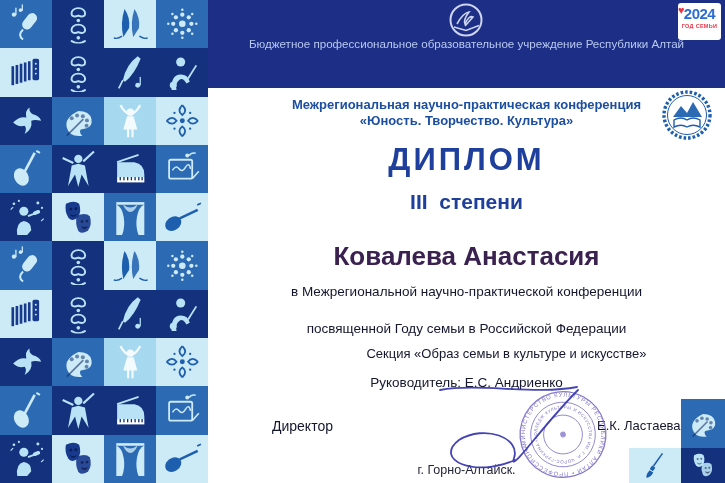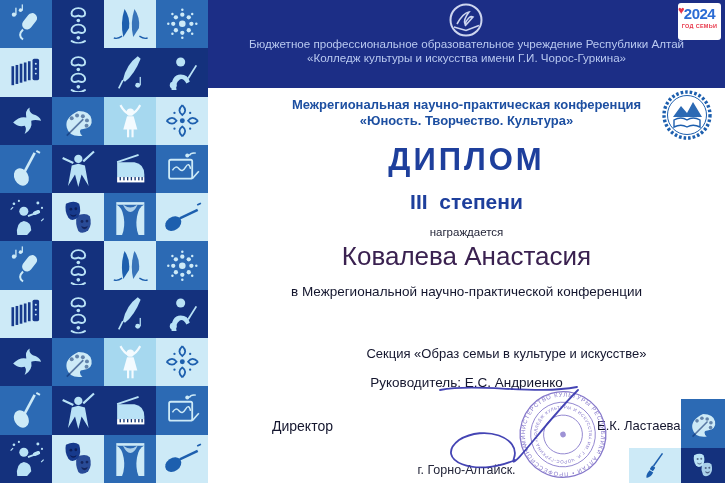--- a/index.html
+++ b/index.html
@@ -32,21 +32,21 @@
   .badge-label{font-size:5.5px;font-weight:700;color:#e8374a;margin-top:3px;letter-spacing:.3px;}
   
   .emblem{position:absolute;top:90px;right:13px;width:50px;height:50px;}
   
   .cline{position:absolute;left:208px;width:517px;text-align:center;color:#14162e;}
   .conf1{top:97px;font-size:13px;font-weight:600;color:#1d4fa1;}
   .conf2{top:113px;font-size:13px;font-weight:600;color:#1d4fa1;}
   .title{top:142px;font-size:31px;font-weight:700;letter-spacing:3px;color:#1e3f9c;}
   .degree{top:190px;font-size:21px;font-weight:700;color:#1e3f9c;white-space:pre;}
   .awarded{top:226px;font-size:11.5px;color:#1d1f33;}
-  .name{top:241px;font-size:26px;font-weight:400;color:#3a2150;}
+  .name{top:241px;font-size:26px;font-weight:700;color:#3a2150;}
   .ev1{top:284px;font-size:13.5px;}
   .ev2{top:300px;font-size:15.5px;font-weight:700;}
   .ev3{top:321px;font-size:13.5px;}
   .section{top:346px;font-size:13px;margin-left:40px;}
   .supervisor{top:375px;font-size:13.5px;}
   .director-label{position:absolute;left:272px;top:418px;font-size:14px;color:#14162e;}
   .director-name{position:absolute;left:597px;top:418px;font-size:13px;color:#14162e;}
   .date{top:446px;font-size:12.5px;color:#24263a;}
   .city{top:463px;font-size:12.5px;color:#24263a;}
   
@@ -468,21 +468,20 @@
     </div>
 
   <div class="band">
     <svg class="band-logo" viewBox="0 0 40 36">
       <circle cx="20" cy="18" r="15.5" fill="none" stroke="#cdd5ef" stroke-width="2"></circle>
       <path d="M11 22 q6-11 12-12 q-6 8-4 12 q4-9 8-7 l-8 9" fill="none" stroke="#cdd5ef" stroke-width="1.6"></path>
       <path d="M8 25 L20 28.5 L33 23.5" fill="none" stroke="#cdd5ef" stroke-width="1.6"></path>
     </svg>
     <div class="band-text">
       <div>Бюджетное профессиональное образовательное учреждение Республики Алтай</div>
-      <div>«Колледж культуры и искусства имени Г.И. Чорос-Гуркина»</div>
     </div>
     <div class="badge">
       <div class="badge-year">
         <span class="badge-heart">♥</span>
         <span>2024</span>
       </div>
       <div class="badge-label">ГОД СЕМЬИ</div>
     </div>
   </div>
 
@@ -491,23 +490,23 @@
     <circle cx="25" cy="25" r="19.5" fill="none" stroke="#1d5fae" stroke-width="1"></circle>
     <path d="M11 27 L19 16 L25 23 L31 12 L40 27 Z" fill="#2c6ab4"></path>
     <path d="M12 30 q7-4 13 0 q6-4 13 0 v7 q-7-3.5-13 0 q-6-3.5-13 0 z" fill="#ffffff" stroke="#1d5fae" stroke-width="1.4"></path>
   </svg>
 
   <div class="cline conf1">Межрегиональная научно-практическая конференция</div>
   <div class="cline conf2">«Юность. Творчество. Культура»</div>
 
   <div class="cline degree">III  степени</div>
   <div class="cline title">ДИПЛОМ</div>
-  <div class="cline awarded">награждается</div>
   <div class="cline name">Ковалева Анастасия</div>
   <div class="cline ev1">в Межрегиональной научно-практической конференции</div>
+  <div class="cline ev3">посвященной Году семьи в Российской Федерации</div>
   <div class="cline section">Секция «Образ семьи в культуре и искусстве»</div>
   <div class="cline supervisor">Руководитель: Е.С. Андриенко</div>
 
   <div class="director-label">Директор</div>
   <div class="director-name">Е.К. Ластаева</div>
   <div class="cline city">г. Горно-Алтайск.</div>
 
   <svg class="stamp" width="120" height="97" viewBox="0 0 120 120" style="overflow:visible">
     <g transform="rotate(-16 60 60)" stroke="#7b6cc6" fill="none" opacity=".92">
       <circle cx="60" cy="60" r="53" stroke-width="1.6"></circle>

